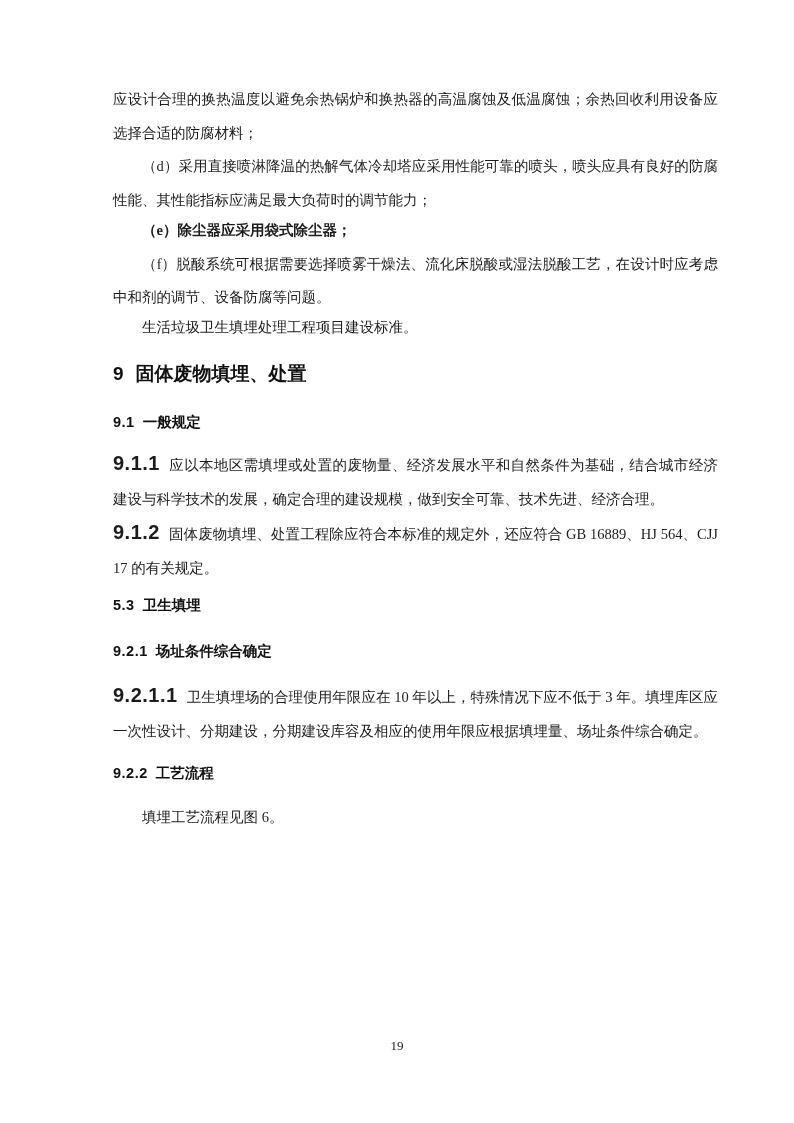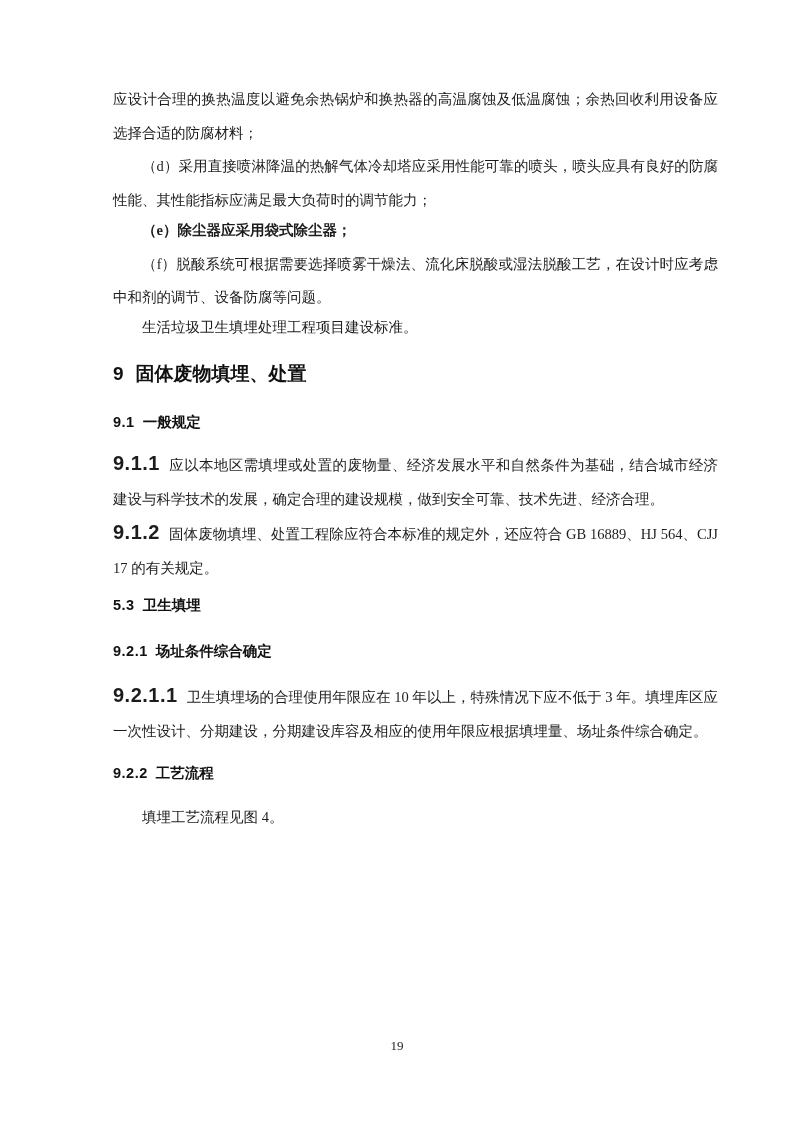--- a/index.html
+++ b/index.html
@@ -113,17 +113,17 @@
 
   <p class="body-text m-p9211">
     <span class="pnum">9.2.1.1</span><span>卫生填埋场的合理使用年限应在 10 年以上，特殊情况下应不低于 3 年。填埋库区应一次性设计、分期建设，分期建设库容及相应的使用年限应根据填埋量、场址条件综合确定。</span>
   </p>
 
 
   <h3 class="sec m-h922">
     <span class="hnum">9.2.2</span><span>工艺流程</span>
   </h3>
 
-  <p class="body-text ind m-p922">填埋工艺流程见图 4。</p>
+  <p class="body-text ind m-p922">填埋工艺流程见图 6。</p>
 
   <div class="page-number">19</div>
 
 </div>
 
 </body></html>

